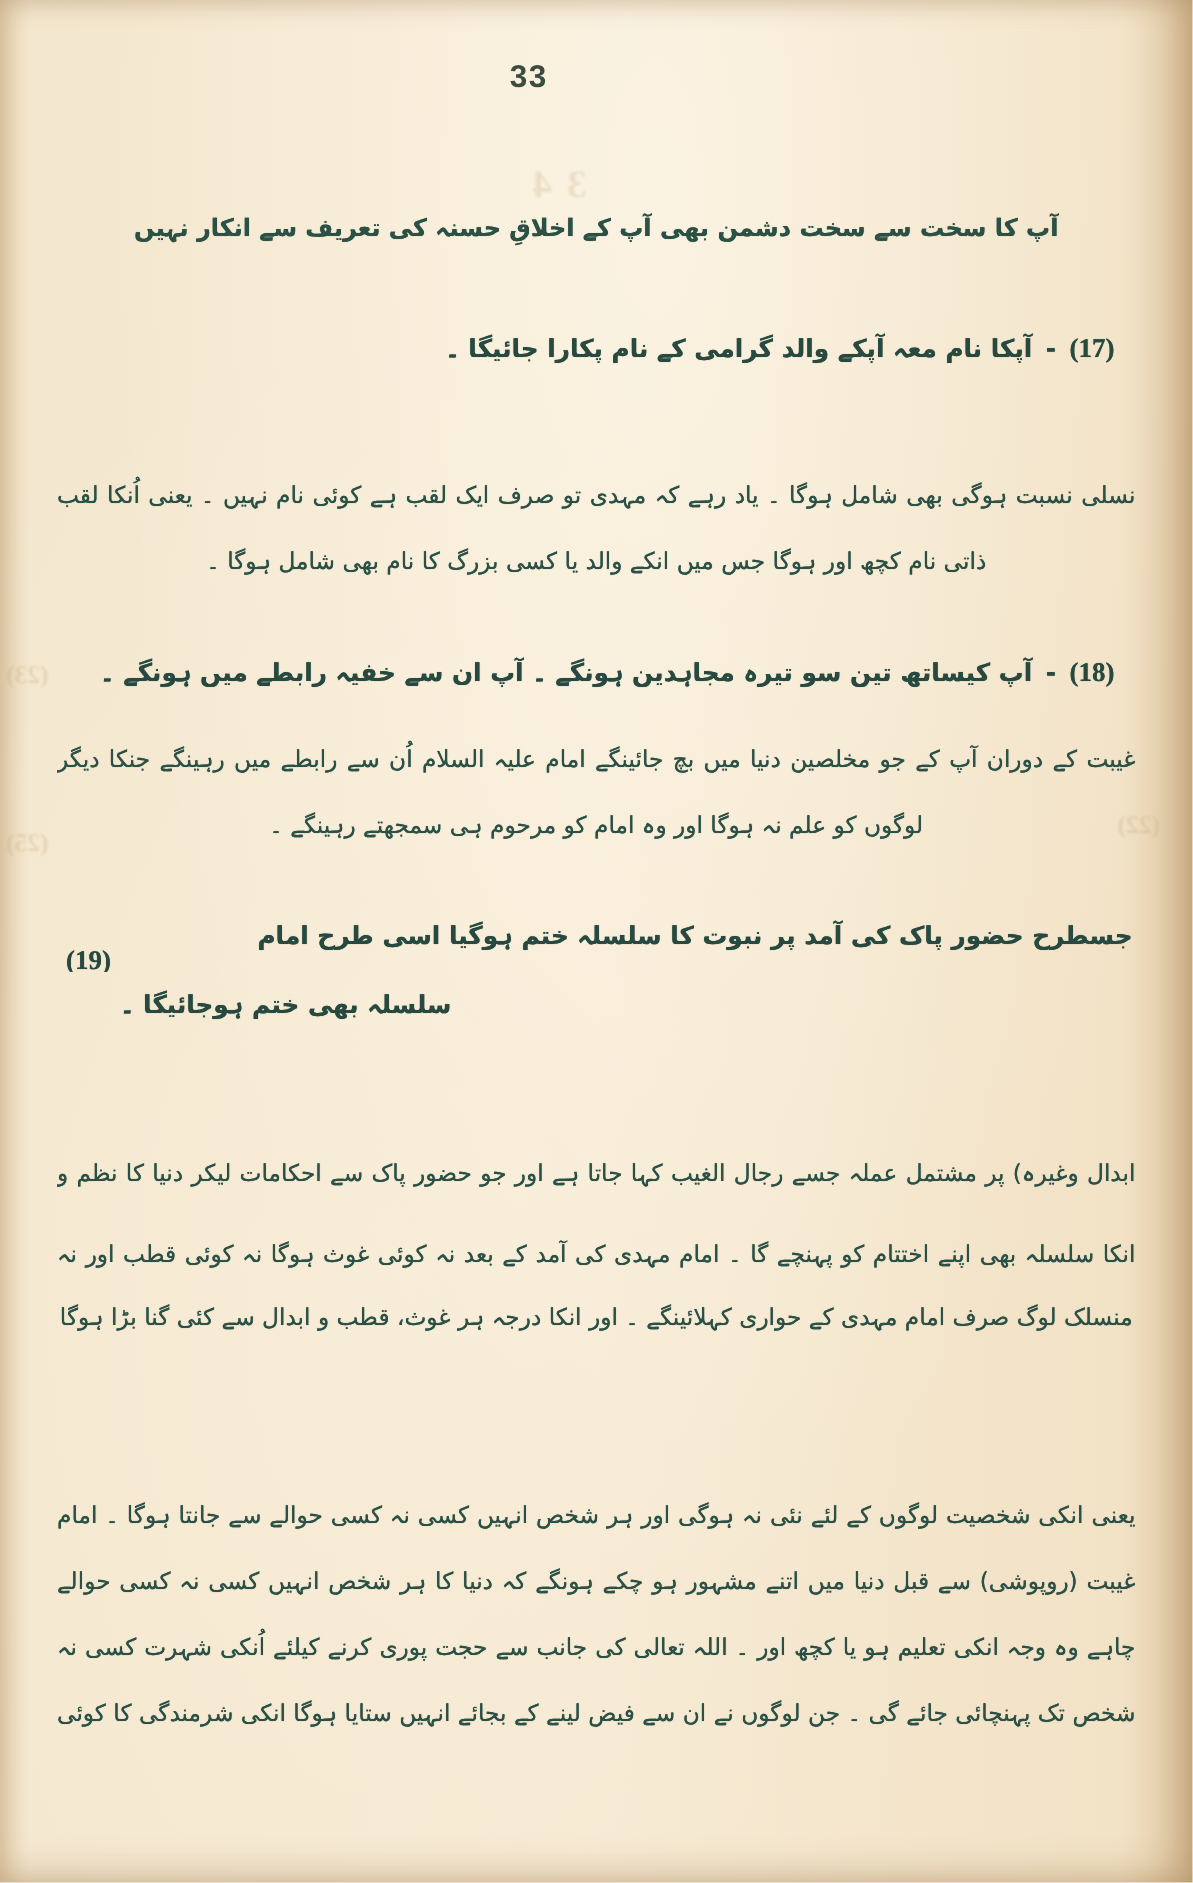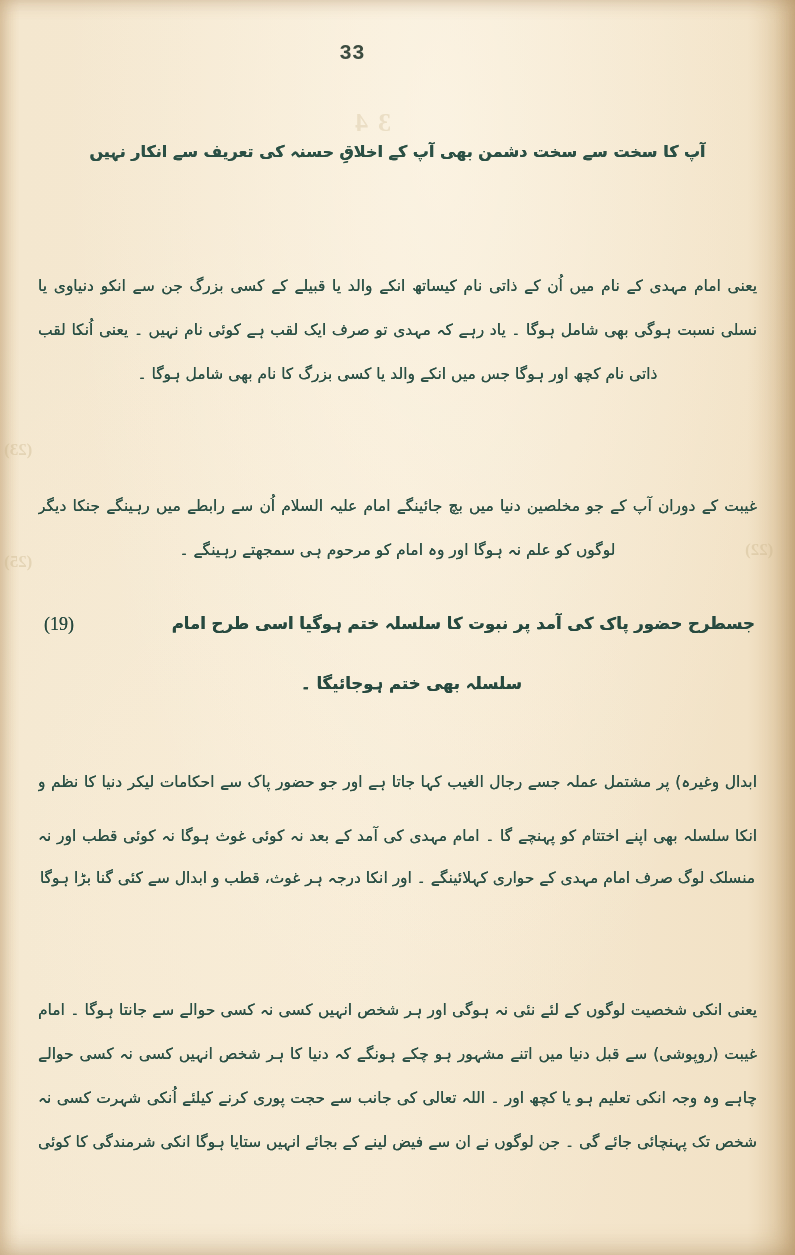--- a/index.html
+++ b/index.html
@@ -36,24 +36,24 @@
   .centerline{text-align:center;}
   .intro{text-align:center;font-size:16px;padding:0 48px;font-weight:bold;}
   .heading{font-weight:bold;font-size:16.5px;text-align:right;padding-right:14px;color:#27493f;}
   .num{
     font-family:"Liberation Serif",serif;font-weight:bold;font-size:18px;
     letter-spacing:.5px;unicode-bidi:embed;
   }
   .sep{margin:0 9px;font-weight:bold;}
   .h19-first{padding-right:2px;padding-left:96px;}
   .h19-first .num19{
-    position:absolute;left:6px;top:0;line-height:36px;
-    font-family:"Liberation Serif",serif;font-weight:normal;font-size:18px;color:#27493f;
+    position:absolute;left:6px;top:16px;line-height:36px;
+    font-family:"Liberation Serif",serif;font-weight:bold;font-size:18px;color:#27493f;
   }
-  .h19-second{text-align:center;padding-left:42px;margin-top:14px;}
+  .h19-second{text-align:left;padding-left:42px;}
   .ghost{
     position:absolute;color:#c9b48a;opacity:.38;
     font-family:"Liberation Serif",serif;font-weight:bold;
     transform:scaleX(-1);filter:blur(.6px);
   }
   .ghost-top{top:108px;left:345px;font-size:26px;letter-spacing:10px;opacity:.30;}
   .ghost-a{top:540px;left:745px;font-size:17px;}
   .ghost-b{top:440px;left:4px;font-size:17px;}
   .ghost-c{top:552px;left:4px;font-size:17px;}
 </style>
@@ -64,24 +64,29 @@
 
   <span class="ghost ghost-top">34</span>
   <span class="ghost ghost-a">(22)</span>
   <span class="ghost ghost-b">(23)</span>
   <span class="ghost ghost-c">(25)</span>
 
   <div class="pagenum">33</div>
 
   <div class="line intro" dir="rtl" style="top:134px">آپ کا سخت سے سخت دشمن بھی آپ کے اخلاقِ حسنہ کی تعریف سے انکار نہیں کر پائیگا ۔</div>
 
-  <div class="line full" dir="rtl" style="top:268px">یعنی امام مہدی کے نام میں اُن کے ذاتی نام کیساتھ انکے والد یا قبیلے کے کسی بزرگ جن سے انکو دنیاوی یا</div>
+  <div class="line heading" dir="rtl" style="top:214px">
+    <span class="num">(17)</span><span class="sep">-</span><span>آپکا نام معہ آپکے والد گرامی کے نام پکارا جائیگا ۔</span>
+  </div>
   <div class="line full" dir="rtl" style="top:312px">نسلی نسبت ہوگی بھی شامل ہوگا ۔ یاد رہے کہ مہدی تو صرف ایک لقب ہے کوئی نام نہیں ۔ یعنی اُنکا لقب امام مہدی جبکہ</div>
   <div class="line leftline" dir="rtl" style="top:356px">ذاتی نام کچھ اور ہوگا جس میں انکے والد یا کسی بزرگ کا نام بھی شامل ہوگا ۔</div>
 
+  <div class="line heading" dir="rtl" style="top:430px">
+    <span class="num">(18)</span><span class="sep">-</span><span>آپ کیساتھ تین سو تیرہ مجاہدین ہونگے ۔ آپ ان سے خفیہ رابطے میں ہونگے ۔</span>
+  </div>
   <div class="line full" dir="rtl" style="top:488px">غیبت کے دوران آپ کے جو مخلصین دنیا میں بچ جائینگے امام علیہ السلام اُن سے رابطے میں رہینگے جنکا دیگر</div>
   <div class="line centerline" dir="rtl" style="top:532px">لوگوں کو علم نہ ہوگا اور وہ امام کو مرحوم ہی سمجھتے رہینگے ۔</div>
 
   <div class="line heading h19-first" dir="rtl" style="top:606px">
     <span>جسطرح حضور پاک کی آمد پر نبوت کا سلسلہ ختم ہوگیا اسی طرح امام مہدی کی آمد پر ولایت کا</span>
     <span class="num19" dir="ltr">(19)</span>
   </div>
   <div class="line heading h19-second" dir="rtl" style="top:652px">سلسلہ بھی ختم ہوجائیگا ۔</div>
   <div class="line full" dir="rtl" style="top:764px">ابدال وغیرہ) پر مشتمل عملہ جسے رجال الغیب کہا جاتا ہے اور جو حضور پاک سے احکامات لیکر دنیا کا نظم و نسق چلاتا ہے،</div>
   <div class="line full" dir="rtl" style="top:818px">انکا سلسلہ بھی اپنے اختتام کو پہنچے گا ۔ امام مہدی کی آمد کے بعد نہ کوئی غوث ہوگا نہ کوئی قطب اور نہ کوئی ابدال ۔ آپ سے</div>

